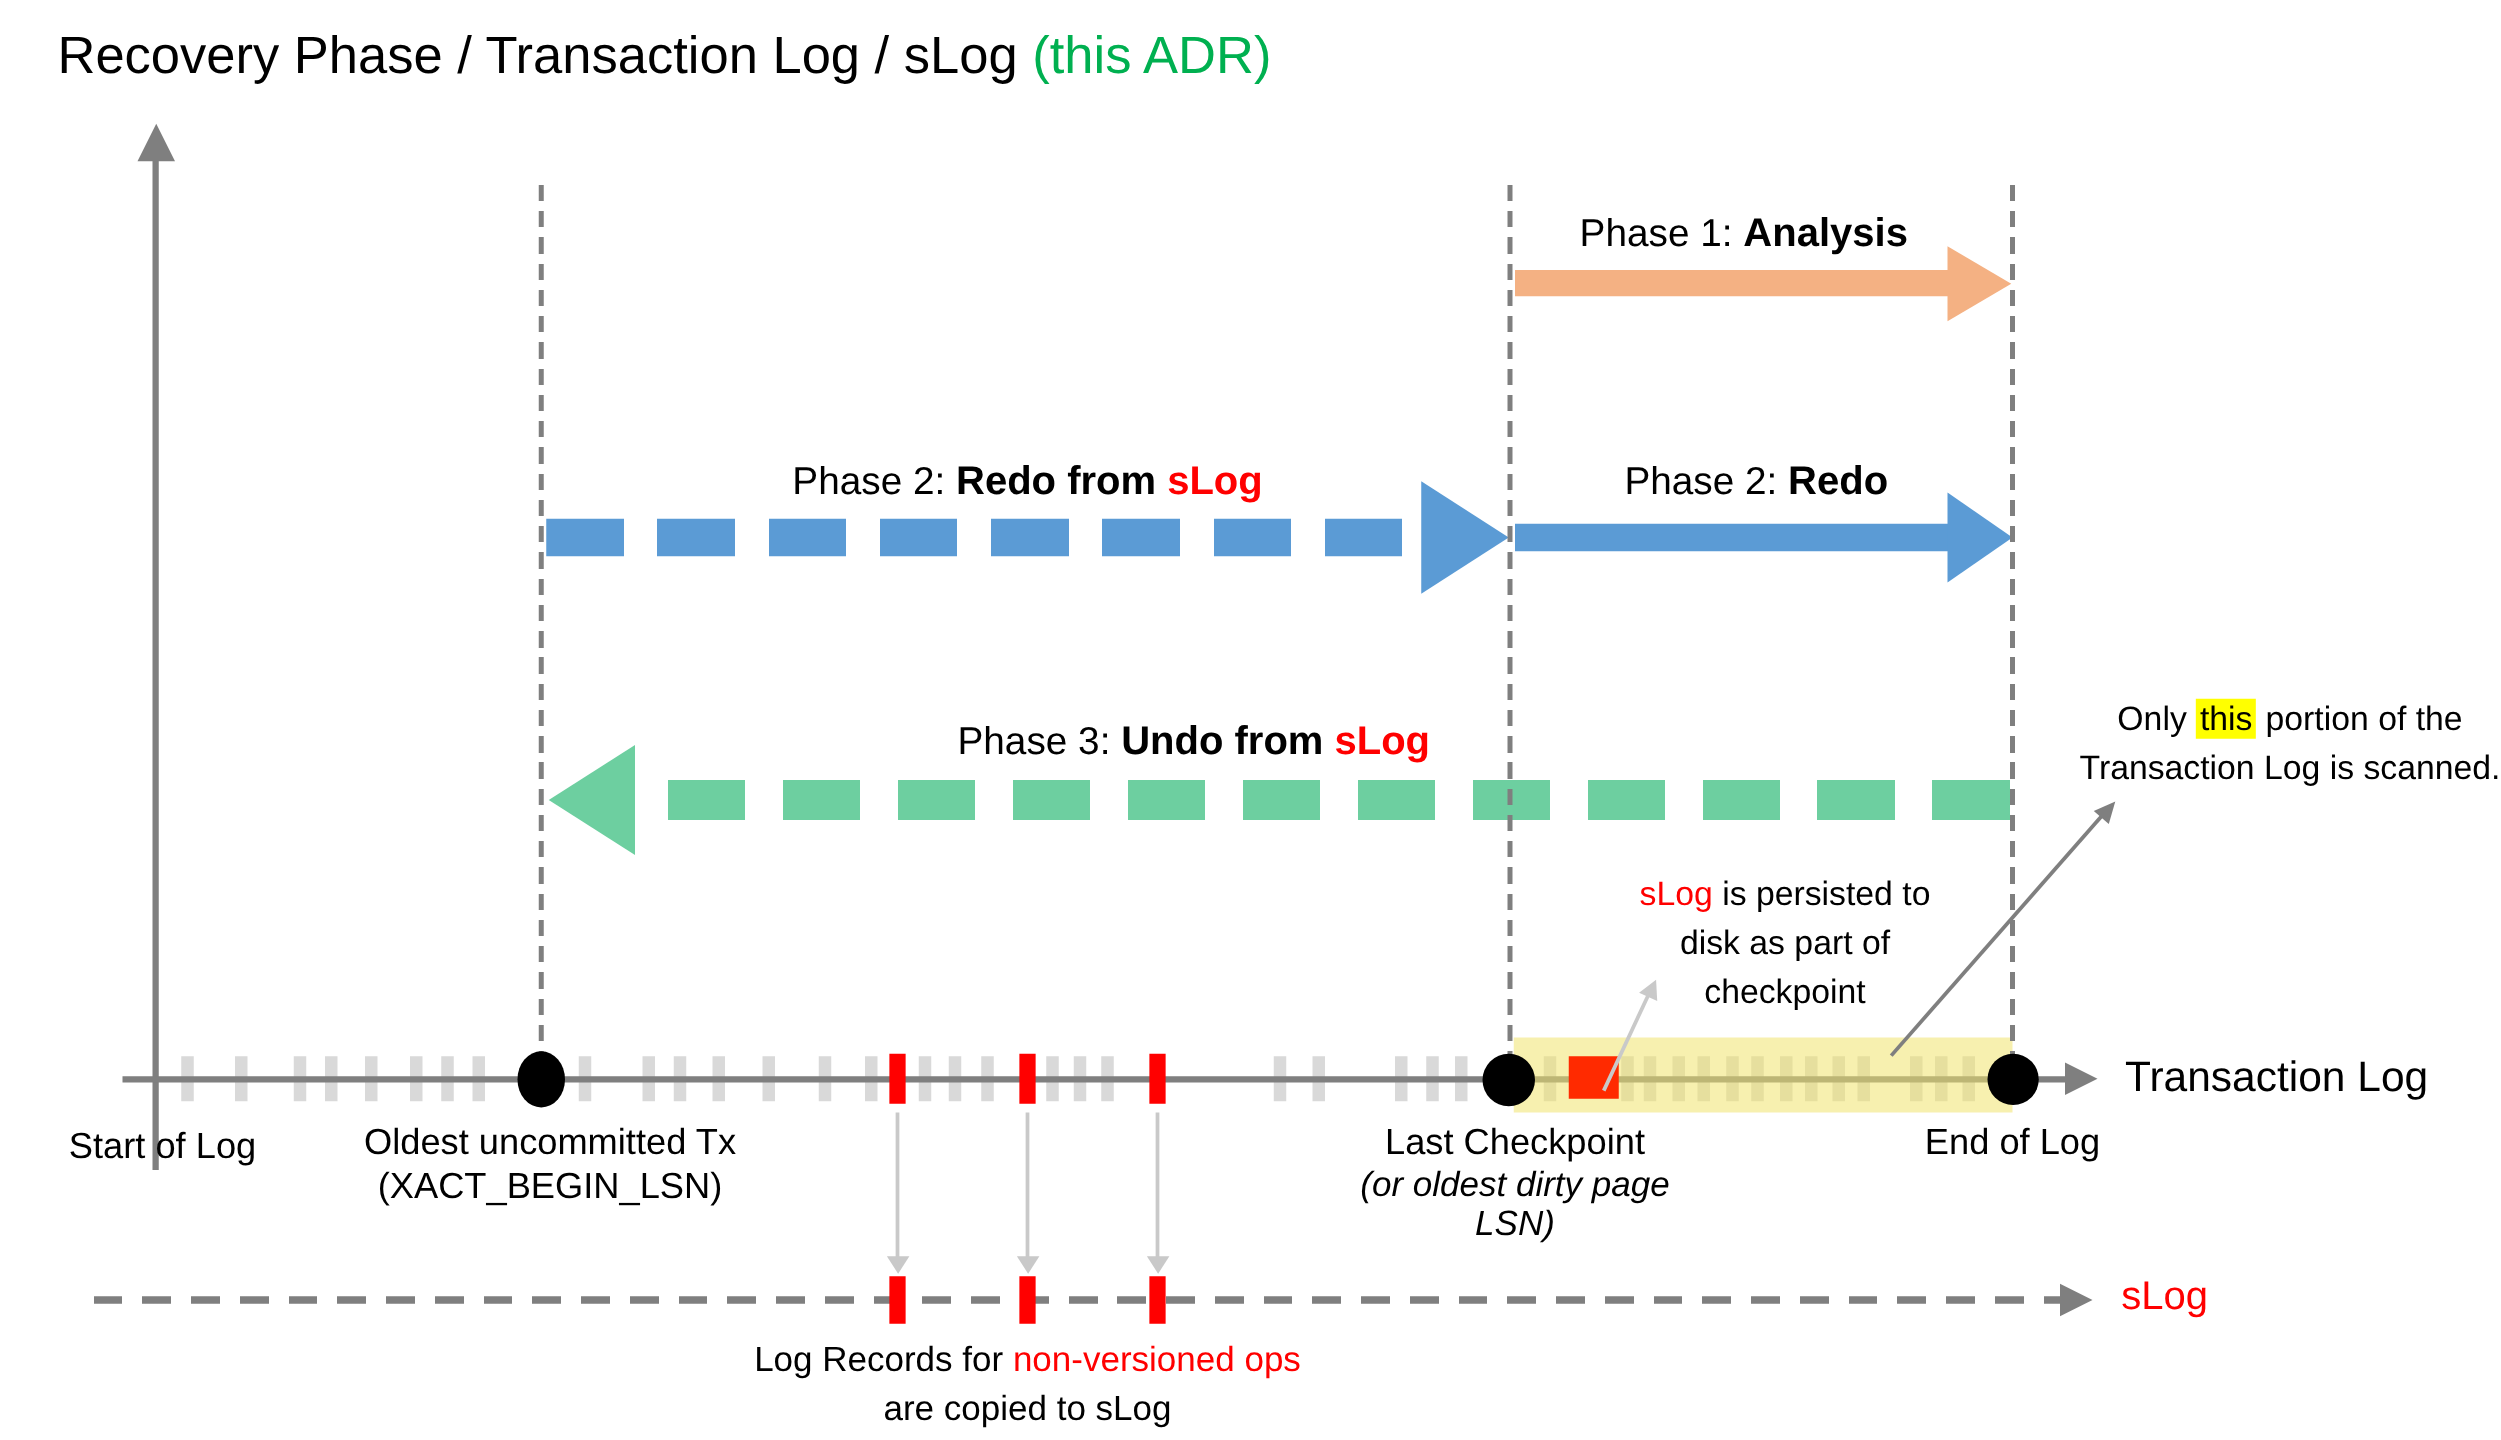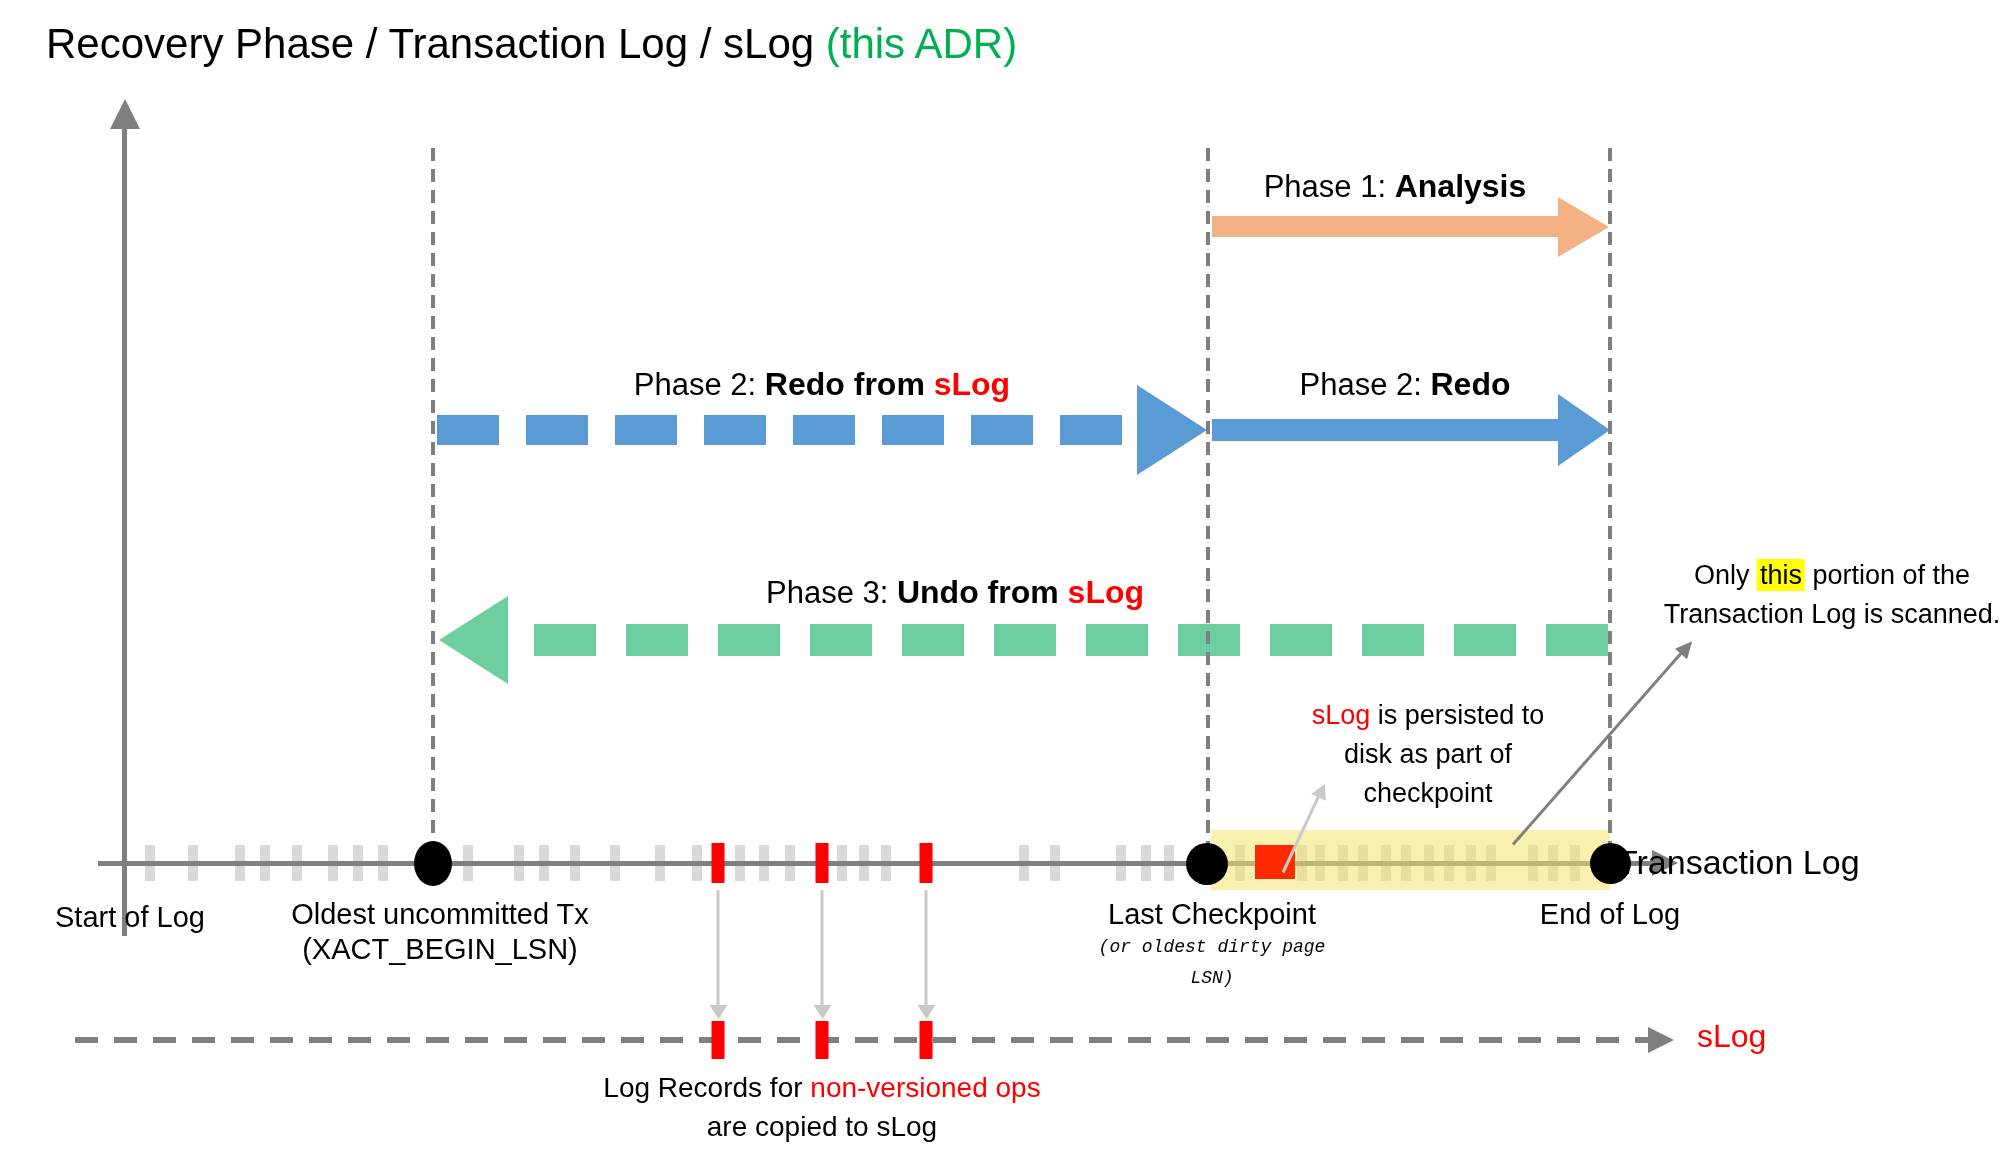--- a/index.html
+++ b/index.html
@@ -89,23 +89,23 @@
   #slog-line{left:75px;top:1037px;width:1577px;height:6px;
       background:repeating-linear-gradient(to right,var(--c-axis-gray,#7F7F7F) 0 23px,transparent 23px 39px);}
   #slog-head{left:1648px;top:1027px;border-top:13px solid transparent;border-bottom:13px solid transparent;
       border-left:26px solid var(--c-axis-gray,#7F7F7F);}
 
   
   .axis-label{font-size:29px;line-height:35px;z-index:7;}
   #lbl-start{left:130px;top:900px;}
   #lbl-oldest{left:440px;top:897px;}
   #lbl-checkpoint{left:1212px;top:897px;}
-  #lbl-checkpoint .sub{font-size:18px;font-style:italic;line-height:31px;font-family:Liberation Mono, monospace;}
+  #lbl-checkpoint .sub{font-size:28px;font-style:italic;line-height:31px;}
   #lbl-end{left:1610px;top:897px;}
-  #lbl-txlog{left:1617px;top:843px;font-size:34px;z-index:7;white-space:nowrap;}
+  #lbl-txlog{left:1700px;top:843px;font-size:34px;z-index:7;white-space:nowrap;}
   #lbl-slog{left:1697px;top:1018px;font-size:32px;color:var(--c-slog-red,#FF0000);z-index:7;white-space:nowrap;}
 </style>
 </head>
 <body>
 
 <div id="stage">
 
   <div class="abs" id="title">
     <span>Recovery Phase / Transaction Log / sLog</span><span class="suffix"> (this ADR)</span>
   </div>

